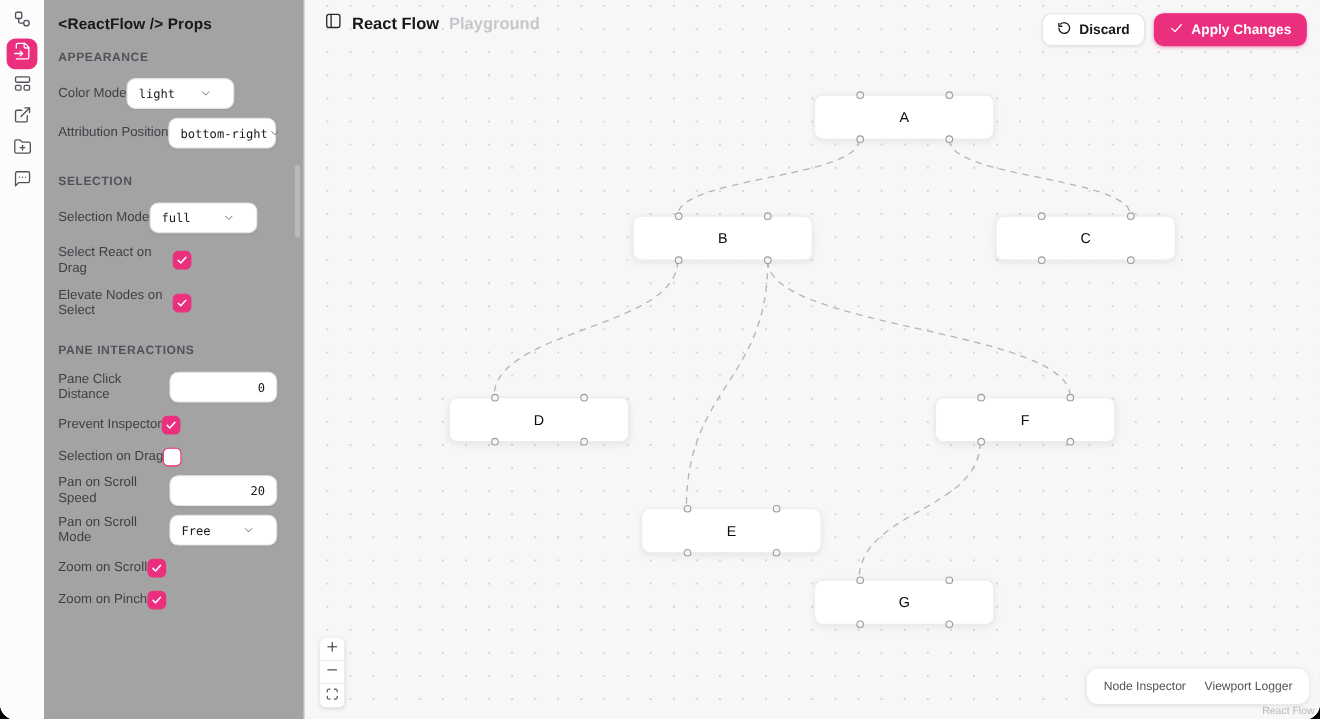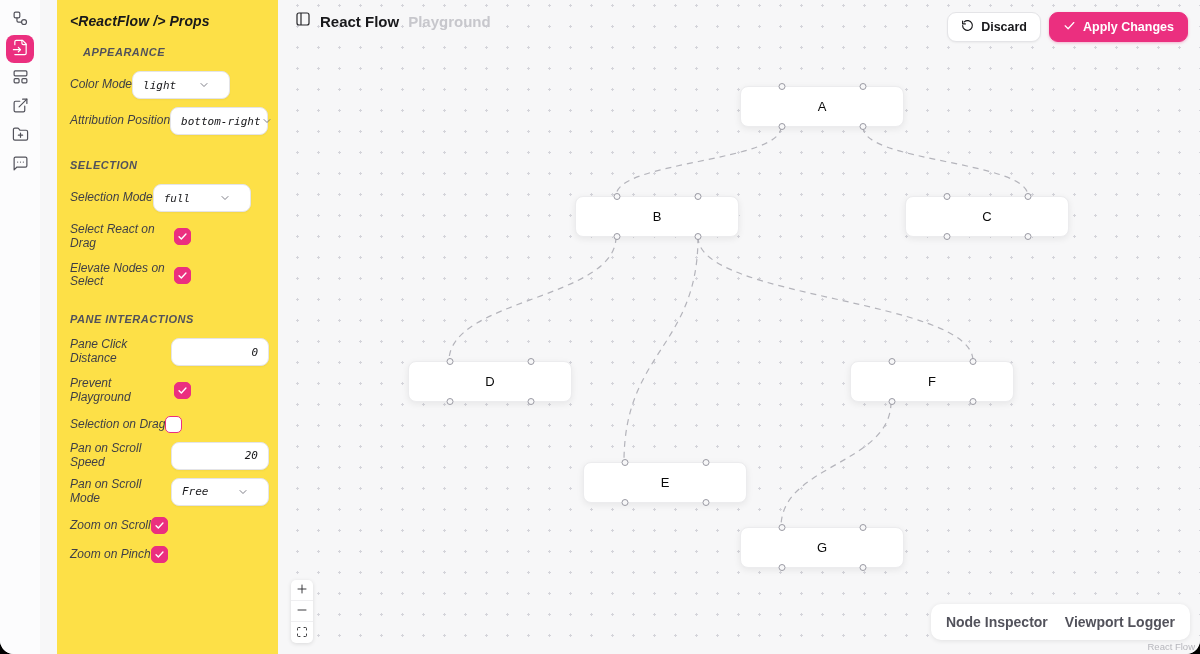--- a/index.html
+++ b/index.html
@@ -7,24 +7,24 @@
   body { background:#000; font-family:"Liberation Sans",sans-serif; position:relative; overflow:hidden; }
   .app { position:absolute; inset:0; background:#f7f7f8; border-radius:0 0 14px 14px; overflow:hidden; }
 
   
   .rail { position:absolute; left:0; top:0; width:40px; height:100%; background:#fcfcfd; display:flex; flex-direction:column; align-items:center; padding-top:6px; gap:1px; }
   .rail-btn { width:28px; height:28px; display:flex; align-items:center; justify-content:center; border-radius:8px; color:#52525b; cursor:pointer; }
   .rail-btn svg { width:17px; height:17px; stroke:currentColor; fill:none; stroke-width:1.7; stroke-linecap:round; stroke-linejoin:round; }
   .rail-btn.active { background:var(--accent); color:#fff; }
 
   
-  .panel { position:absolute; left:57px; top:0; width:237px; height:100%; background:#fde047; border-right:1px solid #e4e4e7; padding:13px 24px 0 13px; overflow:hidden;font-style:italic; }
+  .panel { position:absolute; left:40px; top:0; width:237px; height:100%; background:#a3a3a3; border-right:1px solid #e4e4e7; padding:13px 24px 0 13px; overflow:hidden; }
   .panel-title { font-size:14px; font-weight:700; color:#18181b; letter-spacing:.1px; margin-bottom:14px; }
   .sec-h { font-size:11px; font-weight:700; color:#52525b; letter-spacing:.5px; margin:24px 0 13px; }
-  .sec-h.first { margin-top:17px;margin-left:13px; }
+  .sec-h.first { margin-top:17px; }
   .prow { display:flex; align-items:center; justify-content:flex-start; }
   .prow.r-select, .prow.r-input { margin-top:8px; }
   .prow.r-checkbox { margin-top:11px; min-height:18px; }
   .plabel { font-size:12px; color:#3f3f46; line-height:1.15; max-width:104px; }
   .sel, .tin { width:98px; height:28px; background:#fff; border:1px solid #e4e4e7; border-radius:8px; box-shadow:0 1px 2px rgba(0,0,0,.04); display:flex; align-items:center; cursor:pointer; flex:none; }
   .sel { padding:0 19px 0 10px; justify-content:space-between; }
   .tin { padding:0 10px; justify-content:flex-end; }
   .sel-v, .tin-v { font-family:"DejaVu Sans Mono","Liberation Mono",monospace; font-size:11px; color:#18181b; white-space:nowrap; }
   .chev svg { width:12px; height:12px; stroke:#71717a; fill:none; stroke-width:1.8; stroke-linecap:round; stroke-linejoin:round; display:block; }
   .cb { width:17px; height:17px; border-radius:5px; border:1.5px solid var(--accent); background:#fff; flex:none; cursor:pointer; display:flex; align-items:center; justify-content:center; }
@@ -63,21 +63,21 @@
   
   .controls { position:absolute; left:13px; bottom:11px; width:22px; background:#fff; border-radius:5px;
     box-shadow:0 1px 4px rgba(0,0,0,.12); display:flex; flex-direction:column; }
   .ctrl-btn { height:21px; display:flex; align-items:center; justify-content:center; cursor:pointer; border-bottom:1px solid #efeff1; }
   .ctrl-btn:last-child { border-bottom:none; }
   .ctrl-btn svg { width:12px; height:12px; stroke:#27272a; fill:none; stroke-width:1.8; stroke-linecap:round; }
 
   
   .devtools { position:absolute; right:10px; bottom:14px; background:#fff; border-radius:10px; box-shadow:0 1px 5px rgba(0,0,0,.09);
     padding:10px 15px; display:flex; gap:17px; }
-  .devtools span { font-size:14px; font-weight:700; color:#52525b; cursor:pointer; }
+  .devtools span { font-size:11px; font-weight:400; color:#52525b; cursor:pointer; }
   .attribution { position:absolute; right:5px; bottom:2px; font-size:9.5px; color:#b6b6bc; }
 </style>
 </head>
 <body>
 
 <div class="app">
 
   <div class="rail">
     <div class="rail-btn">
       <span><svg viewBox="0 0 24 24">
@@ -178,21 +178,21 @@
           </div>
         </div>
         <div class="sec-h">PANE INTERACTIONS</div>
         <div class="prow r-input">
           <span class="plabel">Pane Click Distance</span>
           <div class="tin">
             <span class="tin-v">0</span>
           </div>
         </div>
         <div class="prow r-checkbox">
-          <span class="plabel">Prevent Playground</span>
+          <span class="plabel">Prevent Inspector</span>
           <div class="cb checked">
             <svg viewBox="0 0 24 24">
               <path d="m4.5 12.5 5 5L19.5 6.5"></path>
             </svg>
           </div>
         </div>
         <div class="prow r-checkbox">
           <span class="plabel">Selection on Drag</span>
           <div class="cb"></div>
         </div>

